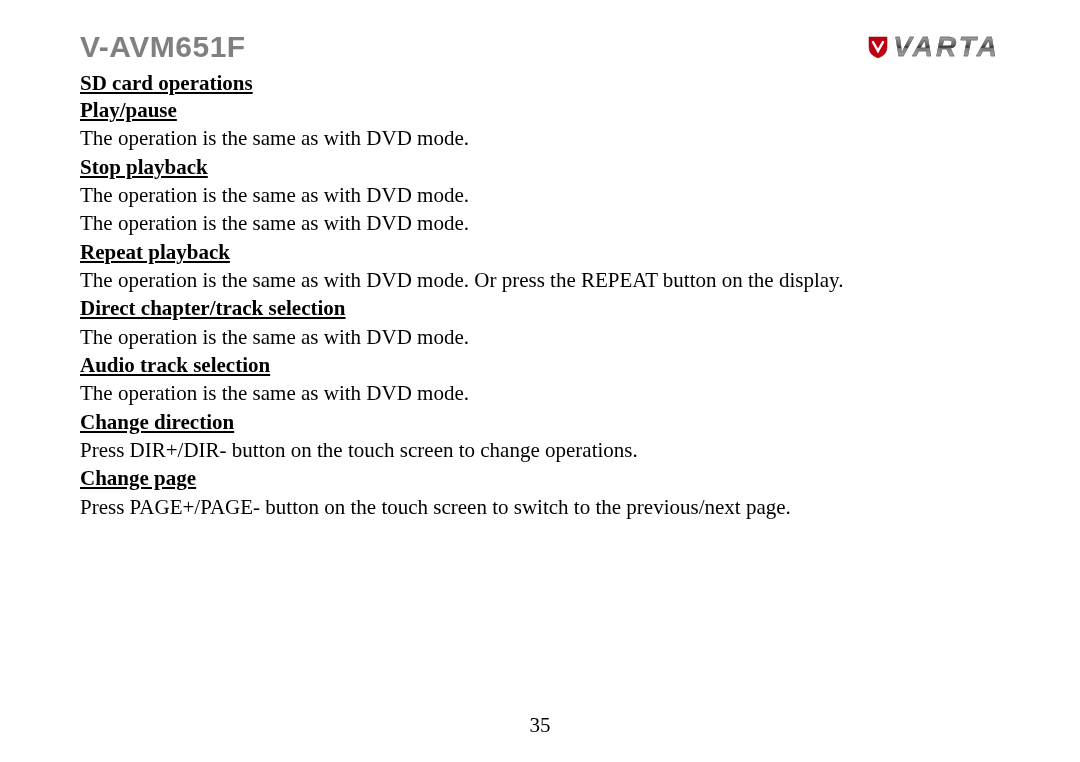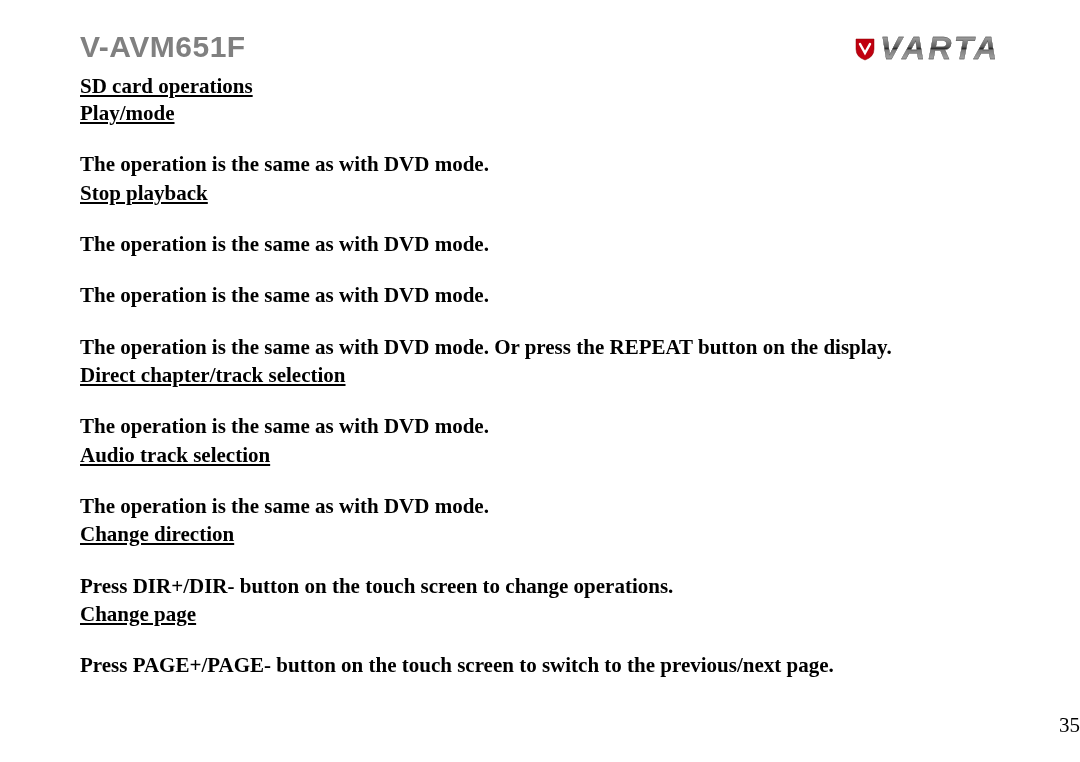--- a/index.html
+++ b/index.html
@@ -9,21 +9,21 @@
       background: #fff;
       font-family: "Times New Roman", Times, serif;
       font-size: 21px;
       color: #000;
       position: relative;
       padding: 30px 80px 0 80px;
     }
     .header {
       display: flex;
       justify-content: space-between;
-      align-items: flex-start;
+      align-items: center;
       margin-bottom: 4px;
     }
     .model-title {
       font-family: Arial, Helvetica, sans-serif;
       font-weight: bold;
       font-size: 30px;
       color: #808080;
       letter-spacing: 0.5px;
     }
     .logo {
@@ -31,21 +31,21 @@
       align-items: center;
       gap: 4px;
     }
     .logo-shield {
       width: 22px;
       height: 24px;
     }
     .logo-text {
       font-family: Arial, Helvetica, sans-serif;
       font-weight: 900;
-      font-size: 32px;
+      font-size: 28px;
       letter-spacing: 3px;
       font-style: italic;
       background: linear-gradient(to bottom, #d0d0d0 0%, #606060 45%, #303030 50%, #808080 55%, #c0c0c0 100%);
       -webkit-background-clip: text;
       background-clip: text;
       color: transparent;
       -webkit-text-stroke: 0.3px #444;
     }
     .section-title {
       font-weight: bold;
@@ -53,29 +53,28 @@
       margin-top: 7px;
     }
     .content {
       line-height: 1.35;
     }
     .subheading {
       font-weight: bold;
       text-decoration: underline;
     }
     .body-text {
-      font-weight: bold;
-      margin-top: 23px;
+      font-weight: normal;
     }
     .page-number {
       position: absolute;
       bottom: 24px;
       left: 0;
       right: 0;
-      text-align: right;
+      text-align: center;
       font-size: 21px;
     }
     .sub-block { }
   </style>
 </head>
 <body>
 
 <div class="header">
   <div class="model-title">V-AVM651F</div>
   <div class="logo">
@@ -84,31 +83,32 @@
       <path d="M6 7 L11 16 L16 7" fill="none" stroke="#fff" stroke-width="2.5" stroke-linecap="round"></path>
     </svg>
     <span class="logo-text">VARTA</span>
   </div>
 </div>
 
 <div class="section-title">SD card operations</div>
 
 <div class="content">
   <div class="sub-block">
-    <div class="subheading">Play/mode</div>
+    <div class="subheading">Play/pause</div>
     <div class="body-text">The operation is the same as with DVD mode.</div>
   </div>
   <div class="sub-block">
     <div class="subheading">Stop playback</div>
     <div class="body-text">The operation is the same as with DVD mode.</div>
   </div>
   <div class="sub-block">
     <div class="body-text">The operation is the same as with DVD mode.</div>
   </div>
   <div class="sub-block">
+    <div class="subheading">Repeat playback</div>
     <div class="body-text">The operation is the same as with DVD mode. Or press the REPEAT button on the display.</div>
   </div>
   <div class="sub-block">
     <div class="subheading">Direct chapter/track selection</div>
     <div class="body-text">The operation is the same as with DVD mode.</div>
   </div>
   <div class="sub-block">
     <div class="subheading">Audio track selection</div>
     <div class="body-text">The operation is the same as with DVD mode.</div>
   </div>

